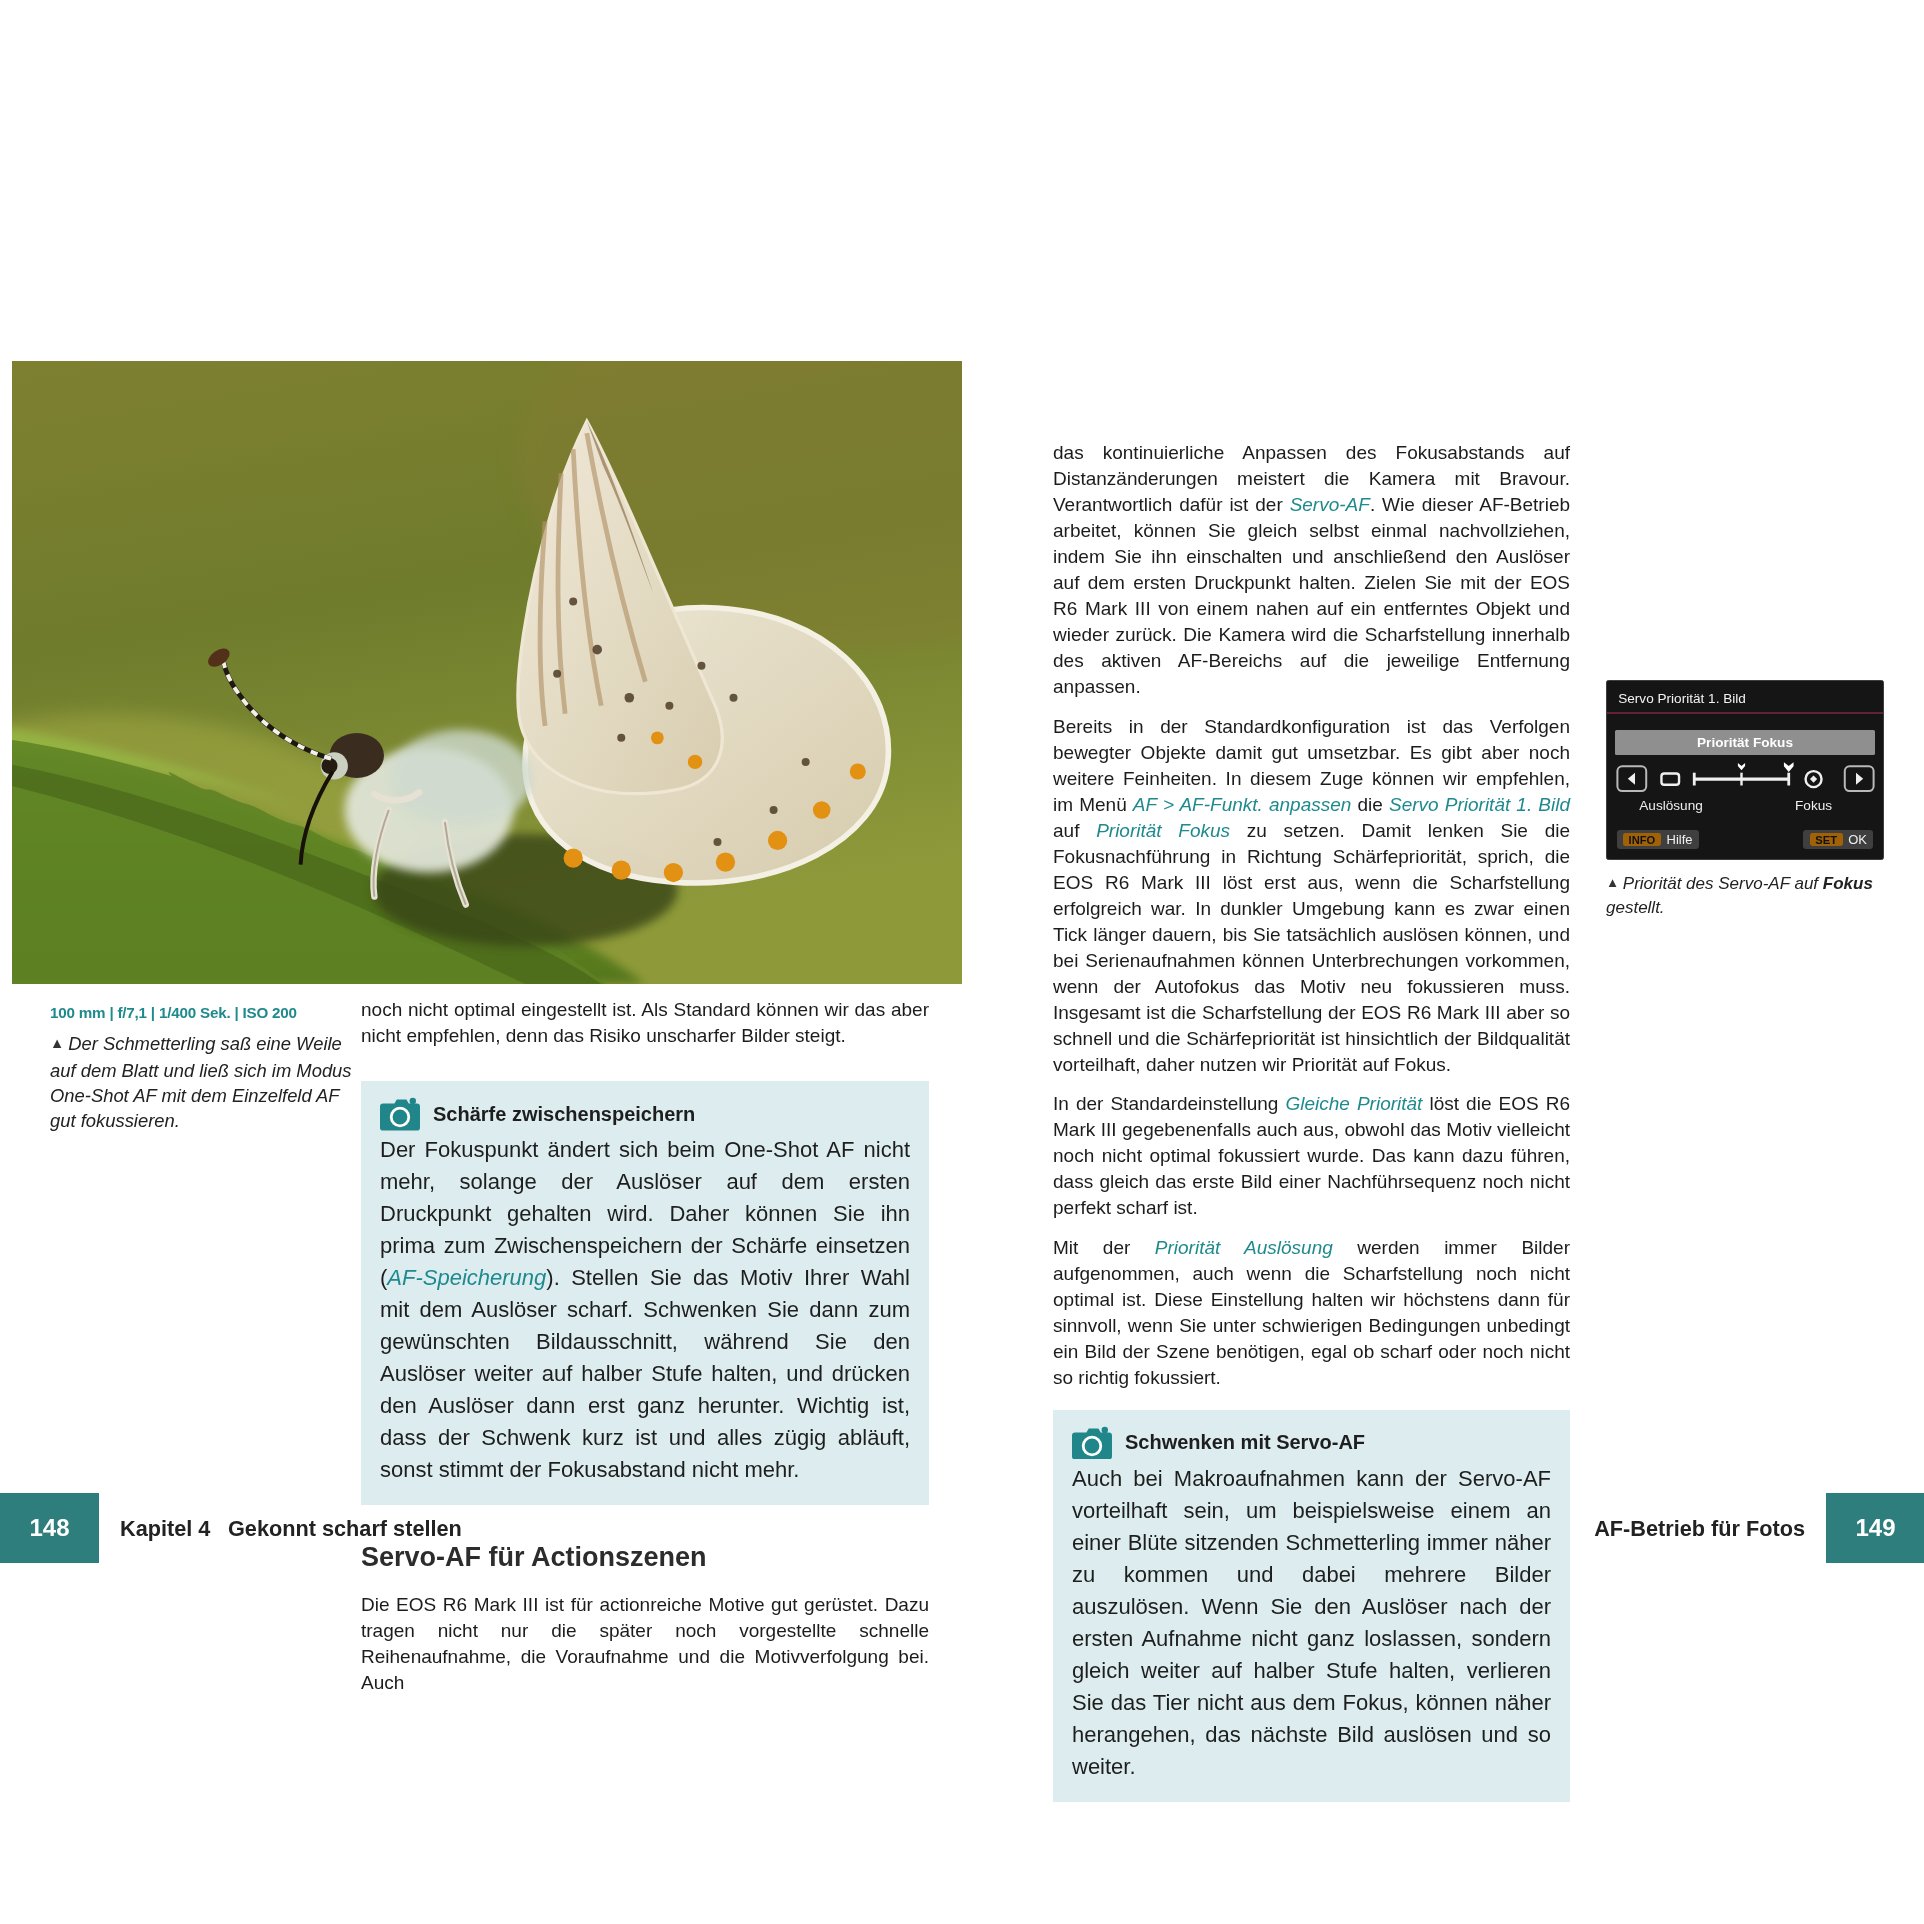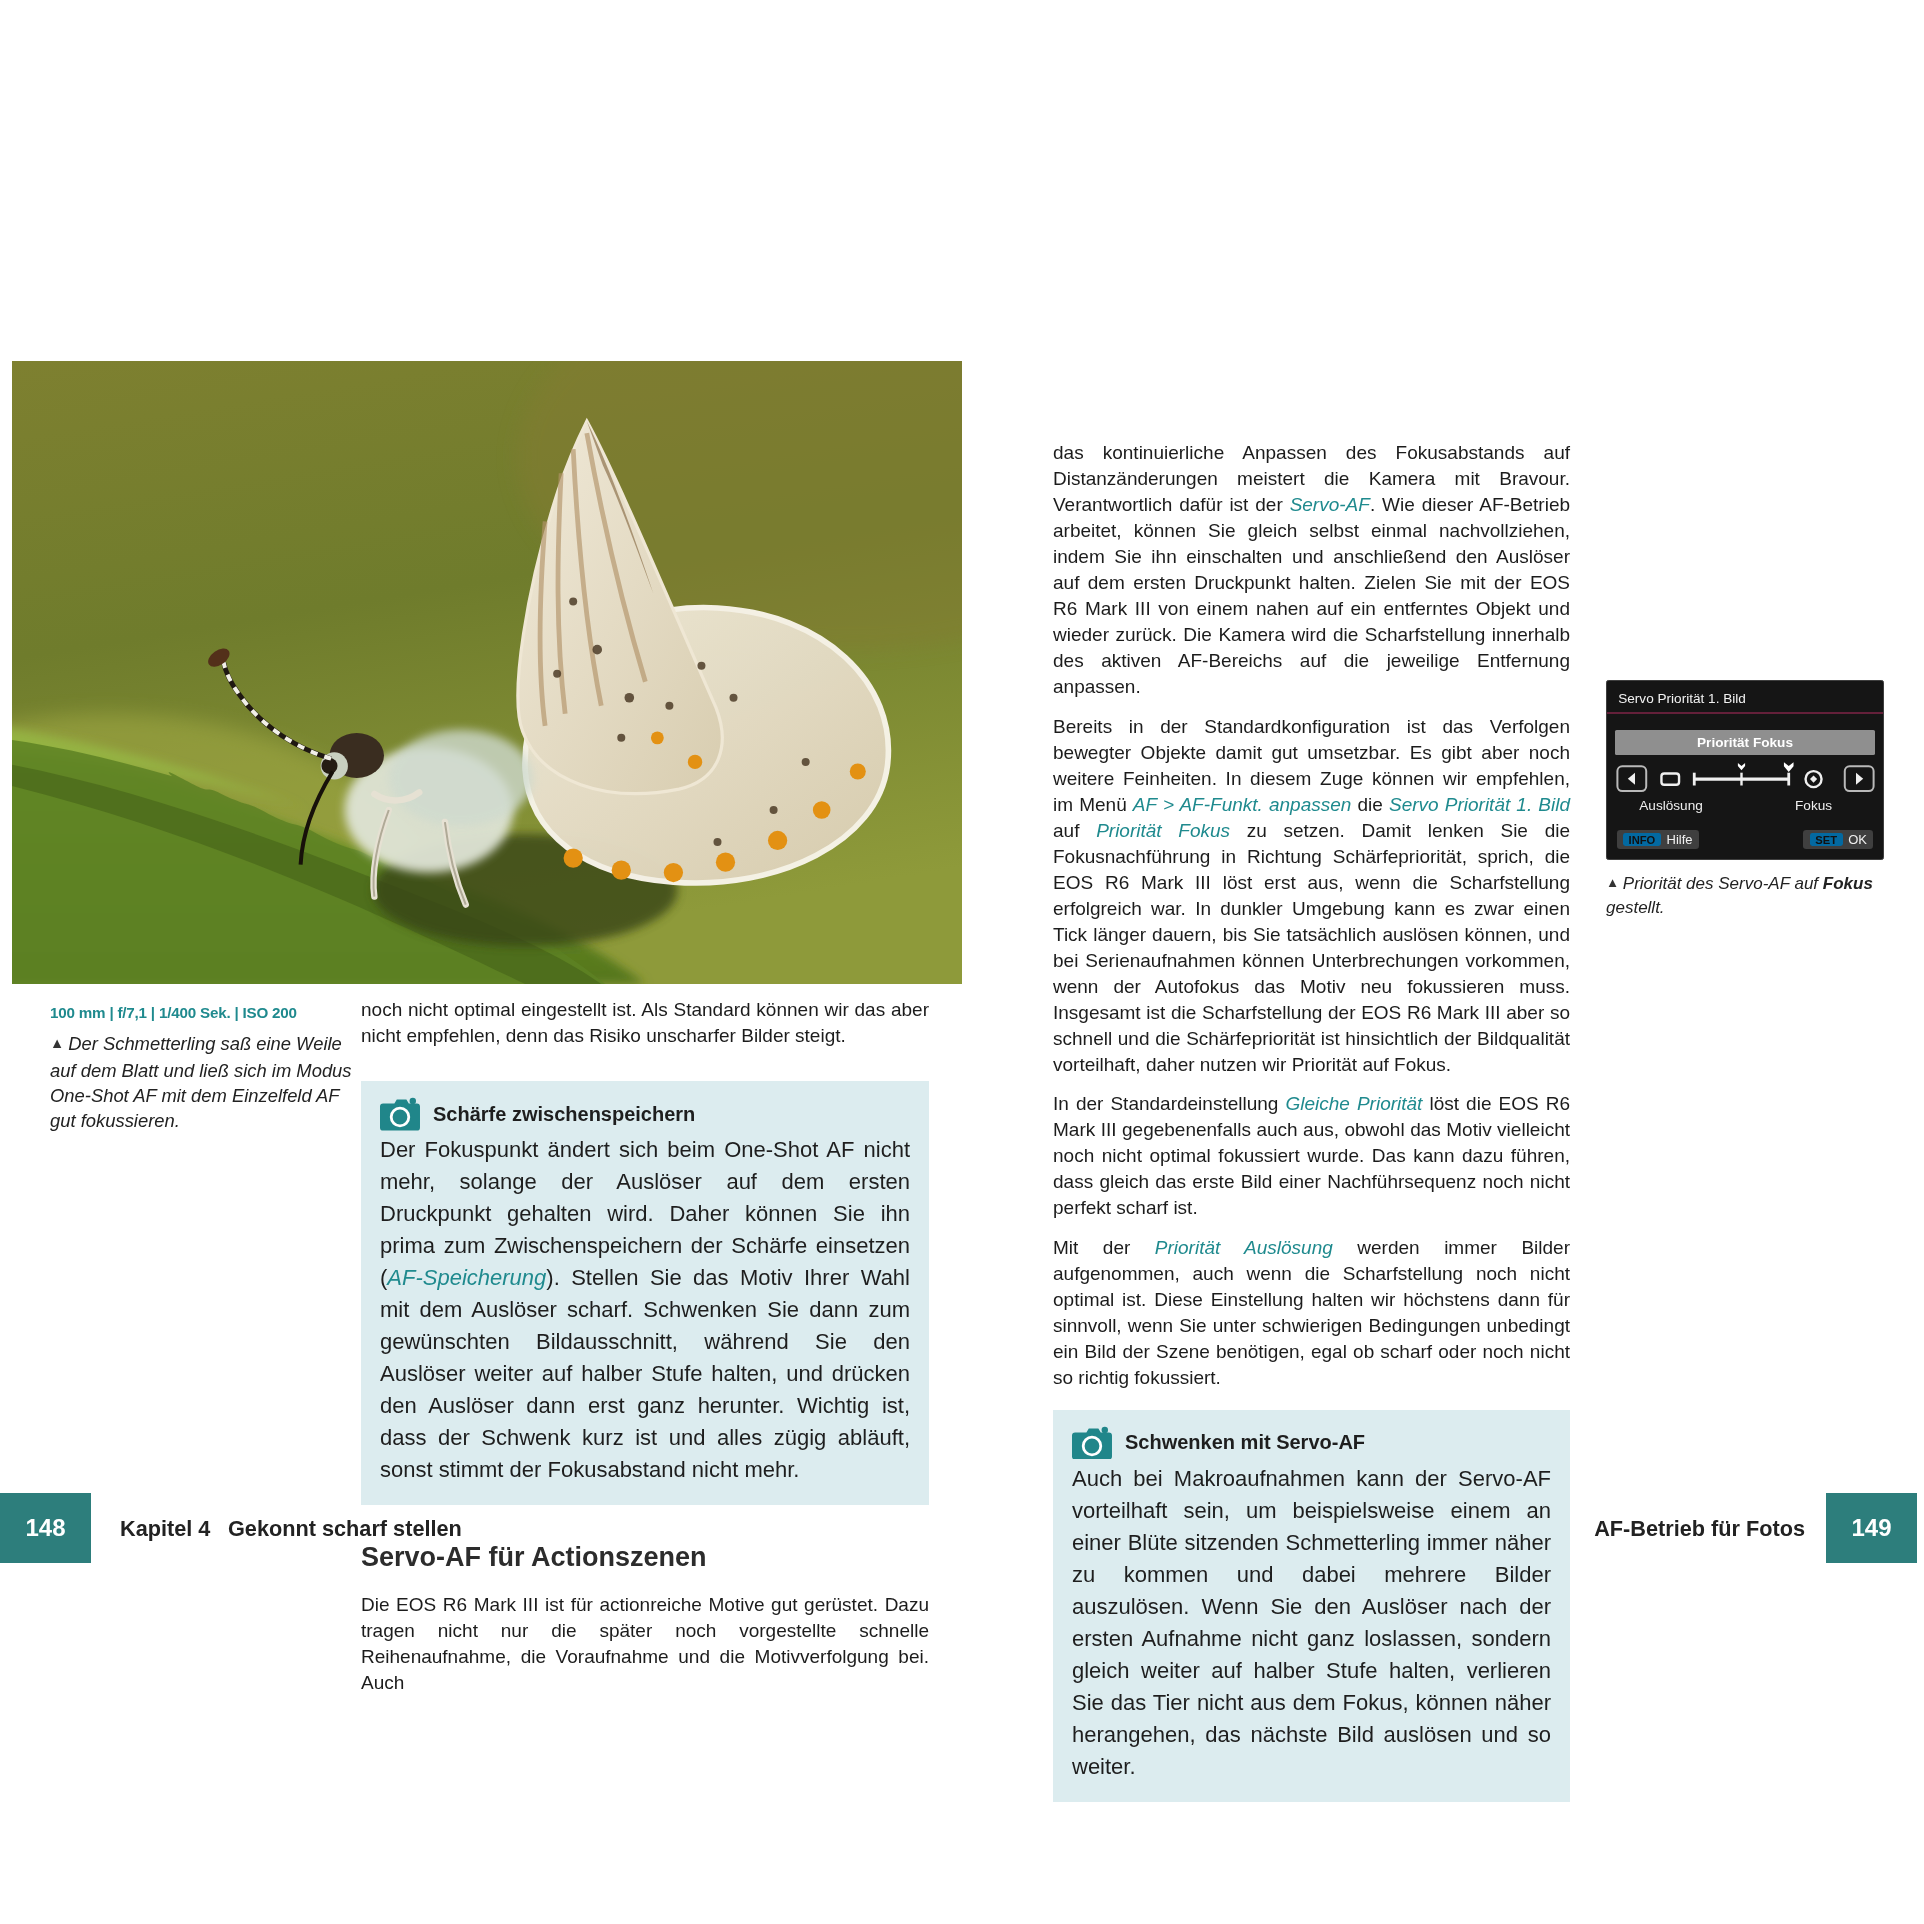--- a/index.html
+++ b/index.html
@@ -49,26 +49,26 @@
   .cam-screen{width:278px;height:180px;background:#151515;border:0.8px solid #3e3e3e;border-radius:2.4px;
     display:flex;flex-direction:column;color:#efefef;}
   .cam-title{font-size:13.6px;padding:9.6px 11.2px 6.4px;color:#f2f2f2;}
   .cam-rule{height:2.4px;background:#64203a;}
   .cam-selectbar{margin:16px 8px 0;height:25px;background:#8f8f8f;color:#ffffff;font-weight:bold;
     font-size:13.6px;display:flex;align-items:center;justify-content:center;border-radius:1.6px;}
   .cam-slider{margin-top:6.4px;}
   .cam-slider svg{display:block;width:261px;height:55px;margin:0 auto;}
   .cam-bottom{margin-top:auto;display:flex;justify-content:space-between;padding:0 9.6px 9.6px;}
   .cam-pill{background:#3f3f3f;border-radius:3.2px;padding:2.4px 6.4px;display:inline-flex;align-items:center;gap:5.6px;}
-  .cam-key{background:#0369a1;color:#111;font-weight:bold;font-size:11.2px;padding:0.8px 5.6px;border-radius:2.4px;}
+  .cam-key{background:#a16207;color:#111;font-weight:bold;font-size:11.2px;padding:0.8px 5.6px;border-radius:2.4px;}
   .cam-pill-label{color:#f0f0f0;font-size:13px;}
   .cam-cap{margin-top:13px;font-size:17px;line-height:22.5px;color:#222;}
 
   
-  .pageno{position:absolute;top:1493px;width:91px;height:70px;background:var(--teal-box);
+  .pageno{position:absolute;top:1493px;width:99px;height:70px;background:var(--teal-box);
     display:flex;align-items:center;justify-content:center;color:#fff;font-weight:bold;font-size:24px;}
   .pageno-left{left:0;}
   .pageno-right{left:1826px;}
   .footer-left{position:absolute;left:120px;top:1516px;font-size:21.7px;font-weight:bold;color:#222;}
   .footer-left .chap{margin-right:17.6px;}
   .footer-right{position:absolute;right:120px;top:1516px;font-size:21.7px;font-weight:bold;color:#222;}
 </style>
 </head>
 <body>
 

